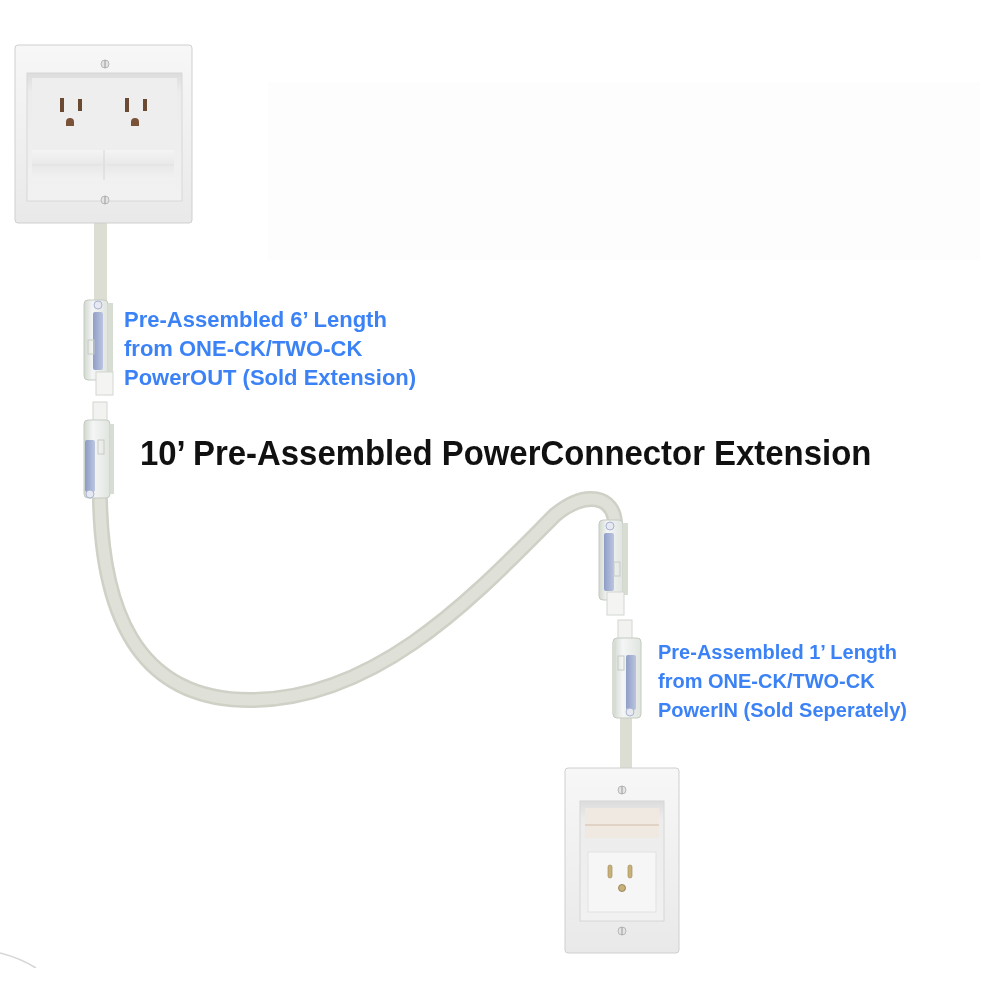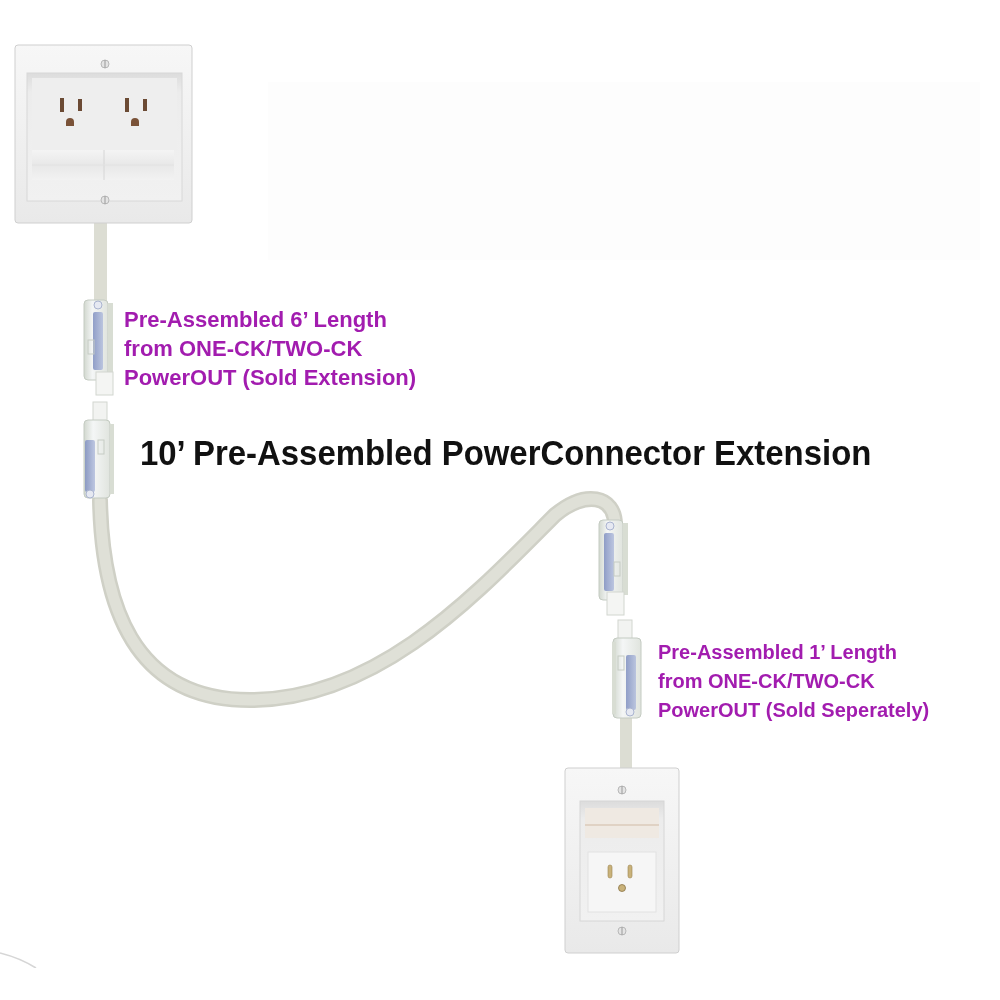--- a/index.html
+++ b/index.html
@@ -1,18 +1,18 @@
 <!DOCTYPE html>
 <html><head>
 <meta charset="utf-8">
 <style>
   html, body { margin: 0; padding: 0; }
   body { width: 1000px; height: 1000px; background: #ffffff; position: relative; overflow: hidden; font-family: "Liberation Sans", sans-serif; }
   .canvas { position: absolute; left: 0; top: 0; width: 1000px; height: 1000px; }
-  .label { position: absolute; font-family: "Liberation Sans", sans-serif; font-weight: bold; color: #a21caf; white-space: nowrap; }
+  .label { position: absolute; font-family: "Liberation Sans", sans-serif; font-weight: bold; color: #3b82f6; white-space: nowrap; }
   .label-line { display: block; }
   .label-6ft { left: 124px; top: 305px; font-size: 22px; line-height: 29px; }
   .label-1ft { left: 658px; top: 638px; font-size: 20px; line-height: 29px; }
   .title { position: absolute; left: 140px; top: 430px; font-size: 35px; line-height: 46px; font-weight: bold; color: #111111; transform: scaleX(0.94); transform-origin: left center; white-space: nowrap; font-family: "Liberation Sans", sans-serif; }
   svg { position: absolute; left: 0; top: 0; }
 </style>
 </head>
 <body>
 
 <div class="canvas">
@@ -153,16 +153,16 @@
   <span class="label-line">Pre-Assembled 6’ Length</span>
   <span class="label-line">from ONE-CK/TWO-CK</span>
   <span class="label-line">PowerOUT (Sold Extension)</span>
 </div>
 
 <div class="title">10’ Pre-Assembled PowerConnector Extension</div>
 
 <div class="label label-1ft">
   <span class="label-line">Pre-Assembled 1’ Length</span>
   <span class="label-line">from ONE-CK/TWO-CK</span>
-  <span class="label-line">PowerOUT (Sold Seperately)</span>
+  <span class="label-line">PowerIN (Sold Seperately)</span>
 </div>
 
 </div>
 
 </body></html>

